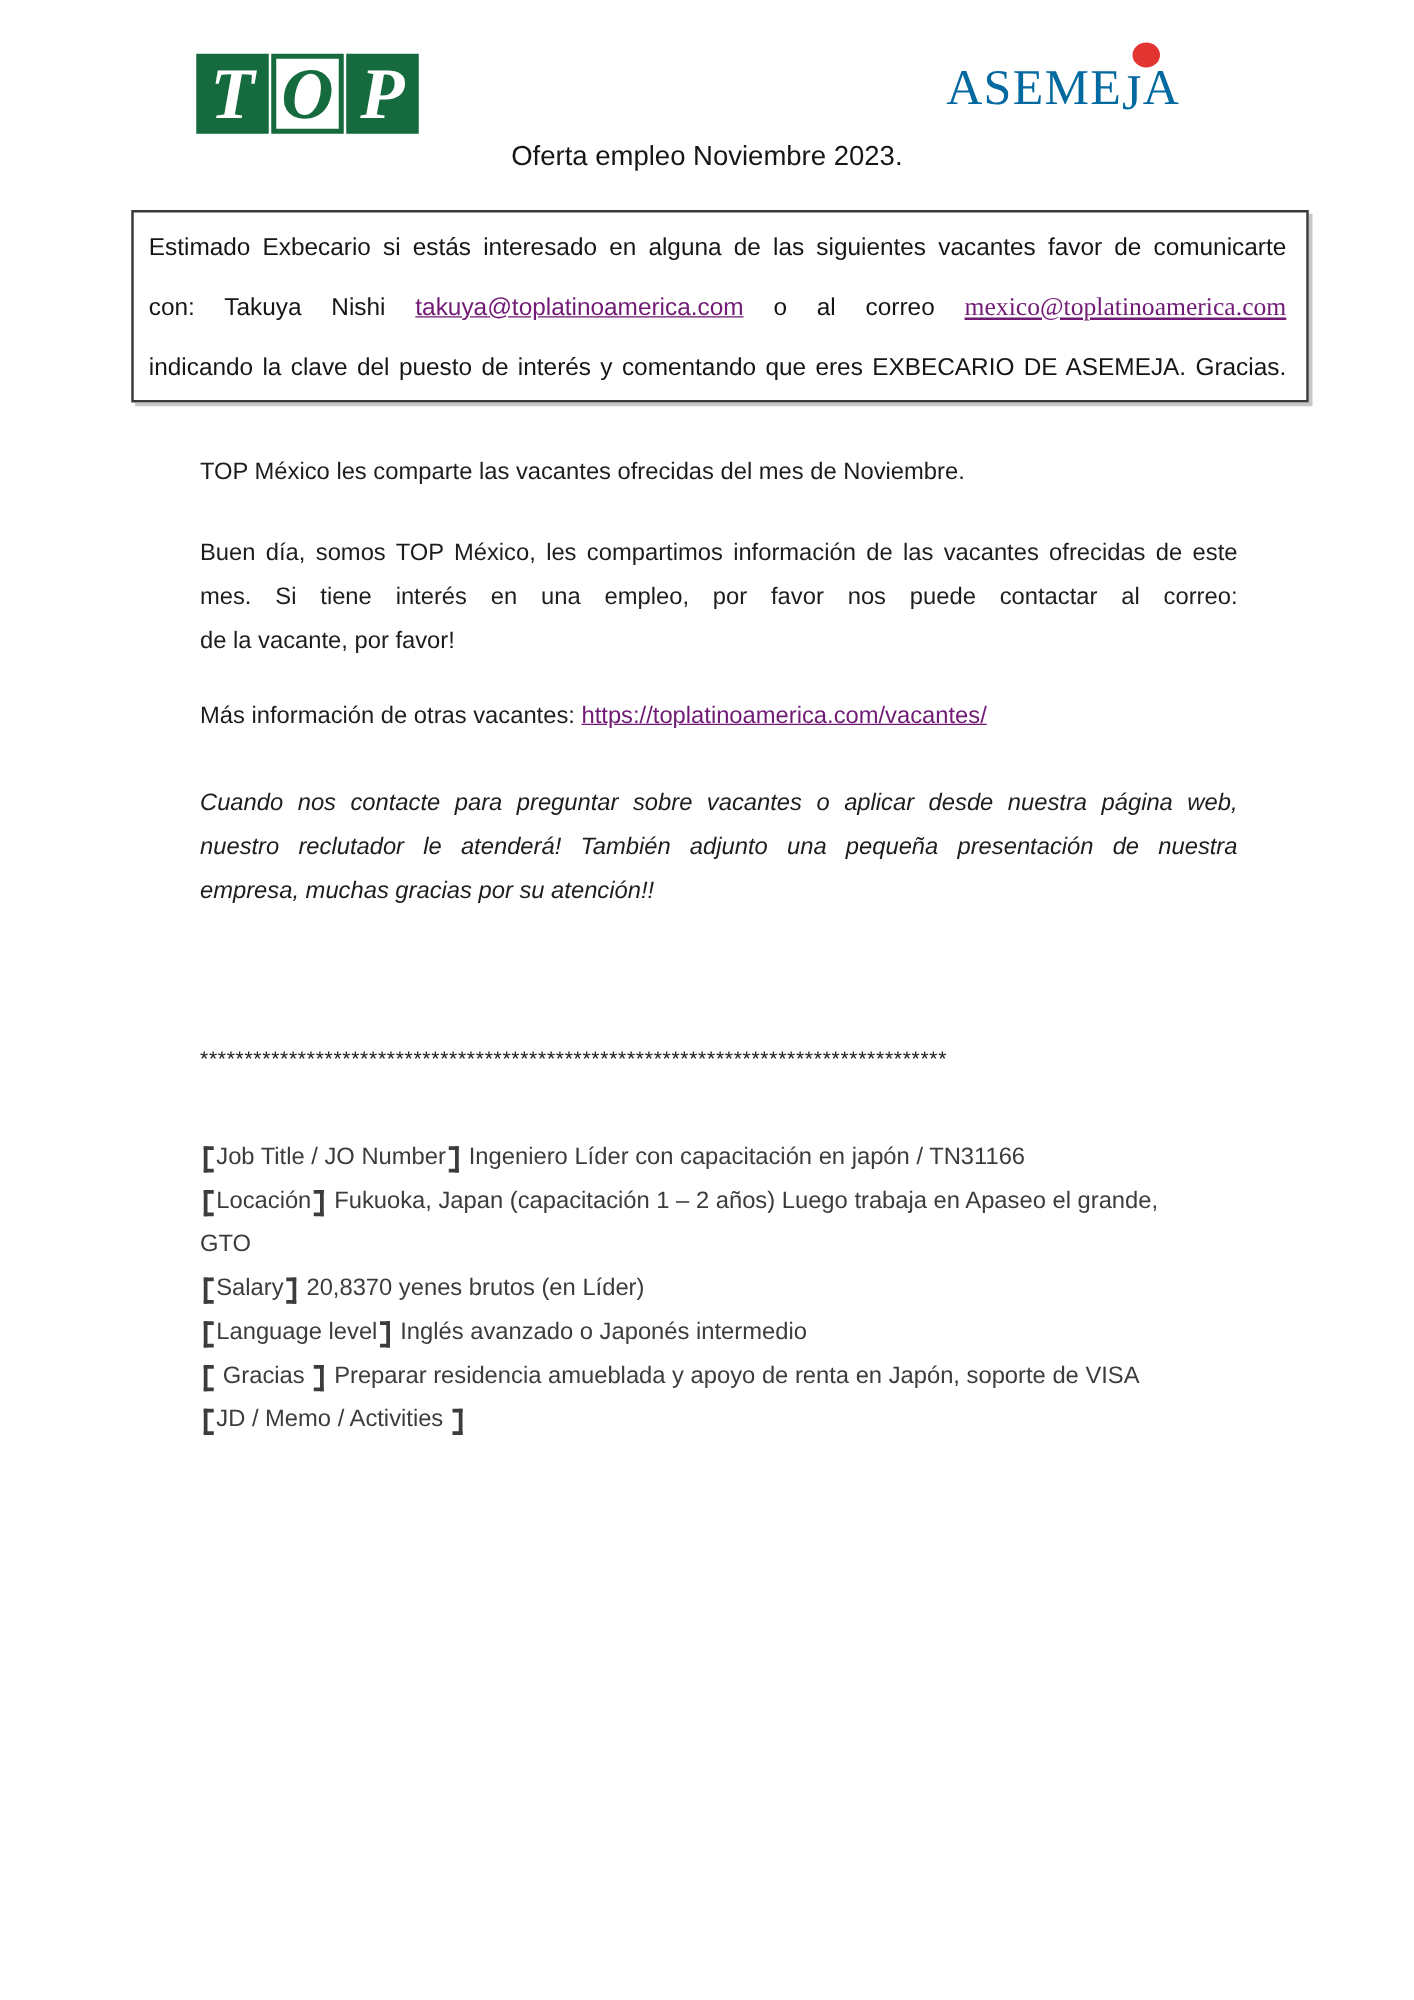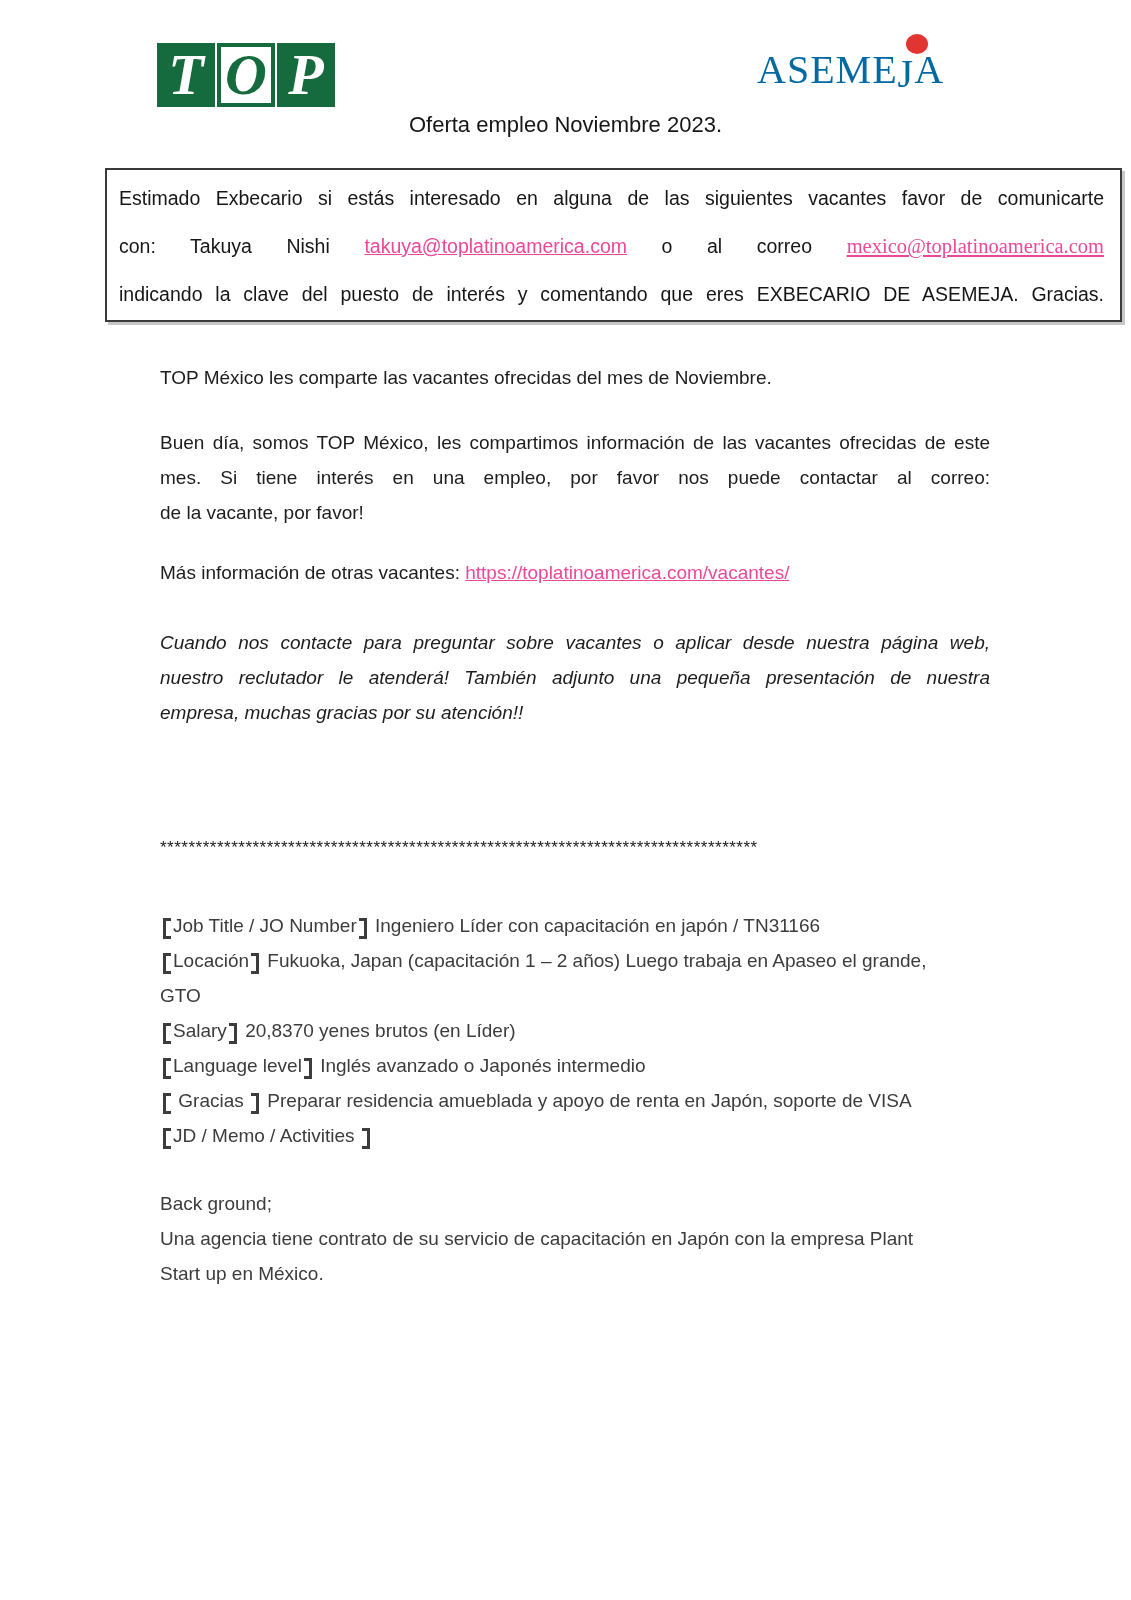--- a/index.html
+++ b/index.html
@@ -46,39 +46,39 @@
     position: absolute; left: 0; right: 0; top: 110px;
     text-align: center;
     font-size: 22px; line-height: 30px;
     color: #161616;
   }
 
   
   .notice-box {
     box-sizing: border-box;
     margin: 18px 0 0 105px;
-    width: 1017px;
+    width: 942px;
     border: 2px solid #3a3a3a;
     box-shadow: 3px 3px 0 rgba(0,0,0,0.22);
     padding: 4px 16px 2px 12px;
     font-size: 19.5px;
     line-height: 48px;
     color: #161616;
   }
   .box-line { text-align: justify; text-align-last: justify; }
 
   
   .content { margin-left: 160px; width: 830px; font-size: 19px; line-height: 35px; }
   .jl { text-align: justify; text-align-last: justify; }
   .p1 { margin-top: 38px; }
   .p2 { margin-top: 30px; }
   .p3 { margin-top: 25px; }
   .p4 { margin-top: 35px; font-style: italic; }
 
-  a.link { color: #ec4899; text-decoration: underline; cursor: pointer; }
+  a.link { color: #701a75; text-decoration: underline; cursor: pointer; }
   a.link.serif { font-family: "Liberation Serif", serif; font-size: 20.5px; }
 
   .divider {
     margin-top: 100px;
     font-size: 17px;
     letter-spacing: 0.5px;
     line-height: 35px;
     color: #222222;
     white-space: nowrap;
   }
@@ -168,20 +168,15 @@
     <div class="job-line">GTO</div>
 
     <div class="job-line"><span class="lb">【</span><span>Salary</span><span class="rb">】</span><span> 20,8370 yenes brutos (en Líder)</span></div>
 
     <div class="job-line"><span class="lb">【</span><span>Language level</span><span class="rb">】</span><span> Inglés avanzado o Japonés intermedio</span></div>
 
     <div class="job-line"><span class="lb">【</span><span> Gracias </span><span class="rb">】</span><span> Preparar residencia amueblada y apoyo de renta en Japón, soporte de VISA</span></div>
 
     <div class="job-line"><span class="lb">【</span><span>JD / Memo / Activities </span><span class="rb">】</span><span></span></div>
 
-    <div class="bg-block">
-      <div class="job-line">Back ground;</div>
-      <div class="job-line">Una agencia tiene contrato de su servicio de capacitación en Japón con la empresa Plant</div>
-      <div class="job-line">Start up en México.</div>
-    </div>
 
   </div>
 </div>
 
 </body></html>

